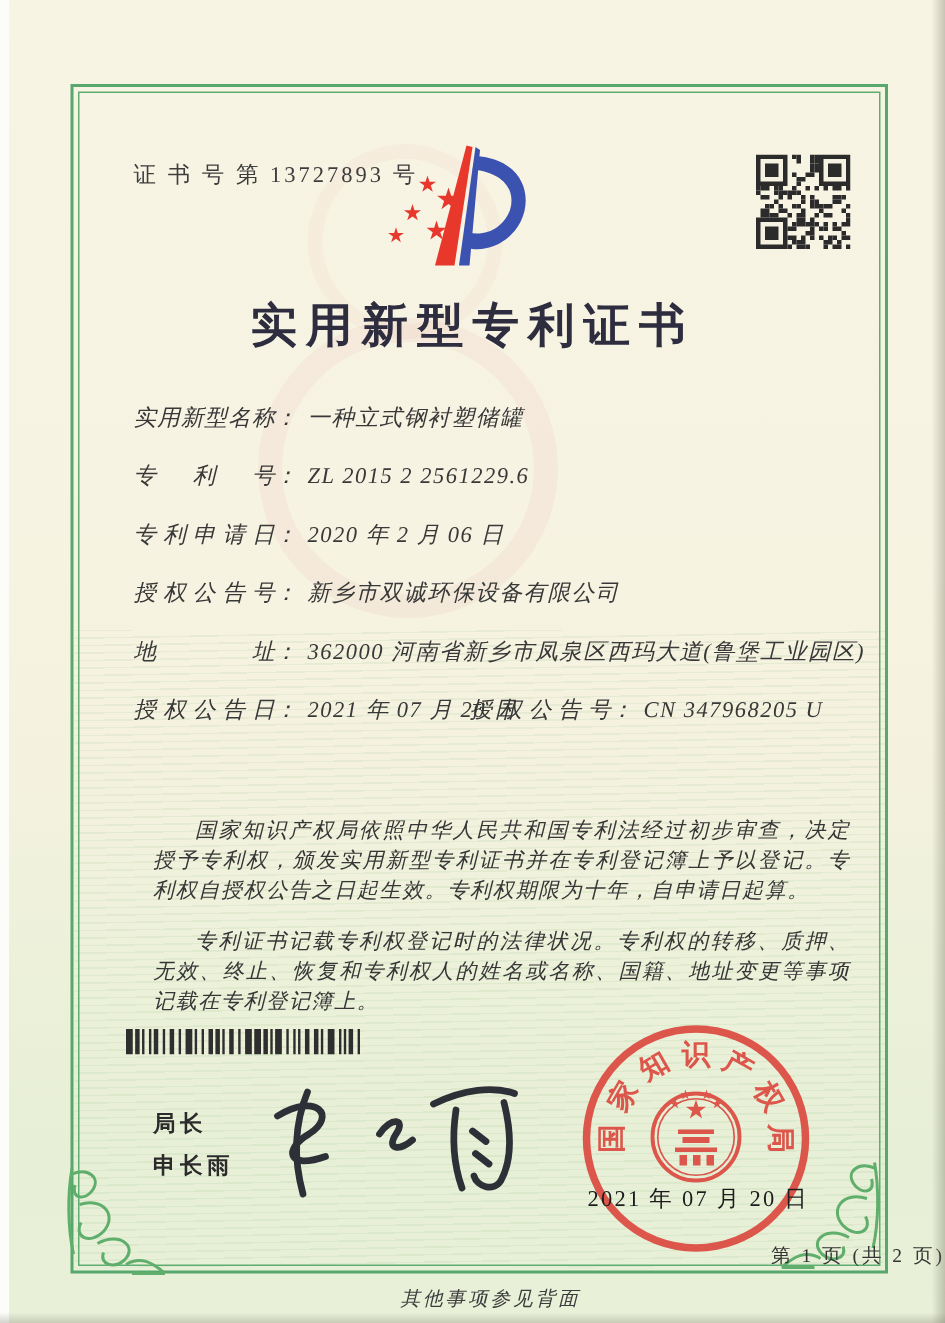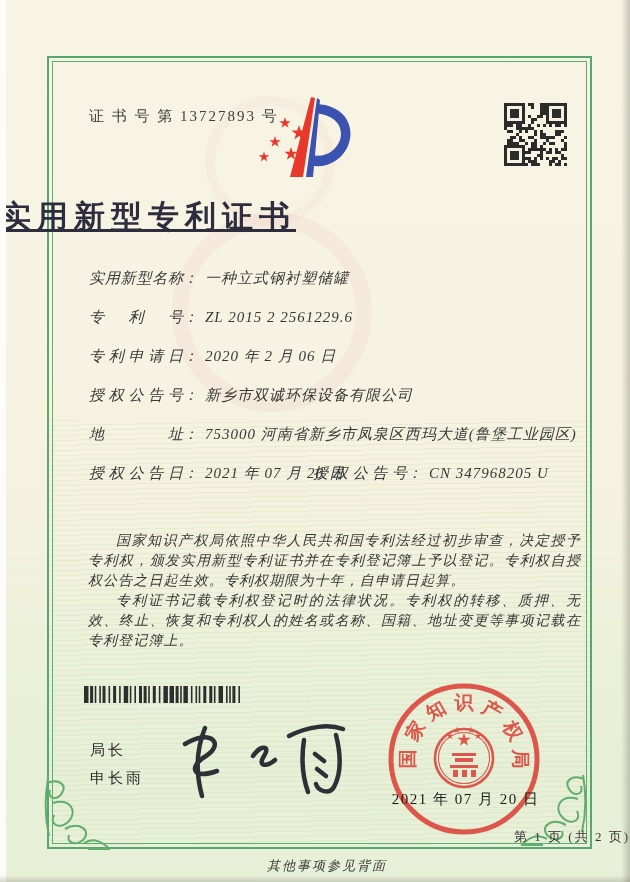--- a/index.html
+++ b/index.html
@@ -19,38 +19,38 @@
     border:2px solid #57a86c;}
   .frame-inner{position:absolute;inset:3px;border:1.5px solid #5fae71;}
   .watermark{position:absolute;left:172px;top:212px;width:168px;height:168px;border-radius:50%;
     border:16px solid rgba(216,120,110,.07);}
   .watermark2{position:absolute;left:205px;top:96px;width:110px;height:110px;border-radius:50%;
     border:10px solid rgba(216,120,110,.05);}
 
   .cert-number{position:absolute;left:89px;top:88px;font-size:15px;letter-spacing:2px;color:#3d3d3d;margin-top:19px;}
   .logo{position:absolute;left:253px;top:94px;width:102px;height:90px;}
   .qr{position:absolute;left:504px;top:103px;width:63px;height:63px;}
-  .title{position:absolute;left:0;top:196px;width:100%;
-    font-size:31px;font-weight:600;letter-spacing:6px;color:#2d2d3f;text-decoration:underline;}
+  .title{position:absolute;left:0;top:196px;width:100%;text-align:center;
+    font-size:31px;font-weight:600;letter-spacing:6px;color:#2d2d3f;}
 
   .fields{position:absolute;left:89px;top:269px;width:500px;}
   .frow{position:relative;height:22px;margin-bottom:17px;font-size:15px;color:#383838;white-space:nowrap;font-style:italic;}
   .flabel{display:inline-block;width:94px;text-align-last:justify;letter-spacing:0;vertical-align:top;}
   .colon{display:inline-block;margin-right:7px;}
   .fvalue{letter-spacing:1px;}
   .grant-no-pair{position:absolute;left:224px;top:0;}
 
   .paras{position:absolute;left:88px;top:531px;width:493px;text-align:justify;}
-  .paras p{margin:0;text-indent:2em;font-size:14px;line-height:20px;letter-spacing:1.1px;
+  .paras p{margin:14px;text-indent:2em;font-size:14px;line-height:20px;letter-spacing:1.1px;
     font-style:italic;color:#363636;}
 
   .barcode{position:absolute;left:84px;top:686px;width:162px;height:17px;}
 
-  .signer{position:absolute;left:90px;top:736px;font-family:"Liberation Sans","DejaVu Sans",sans-serif;
-    font-size:15px;line-height:28px;letter-spacing:3px;color:#2b2b2b;}
+  .signer{position:absolute;left:102px;top:736px;font-family:"Liberation Sans","DejaVu Sans",sans-serif;
+    font-size:15px;line-height:28px;letter-spacing:3px;color:#2b2b2b;font-weight:bold;}
   .signature{position:absolute;left:163px;top:712px;width:205px;height:100px;}
 
   .seal{position:absolute;left:367px;top:681px;width:196px;height:162px;}
   .seal svg text{font-size:19px;font-weight:700;fill:#dc4b41;text-anchor:middle;
     font-family:"Liberation Serif","DejaVu Serif",serif;}
   .seal-date{position:absolute;left:358px;top:790px;width:215px;text-align:center;
     font-size:15px;letter-spacing:1.5px;color:#1c1c1c;}
 
   .page-number{position:absolute;left:0;top:828px;width:100%;text-align:right;
     font-size:13px;letter-spacing:2px;color:#333;}
@@ -242,21 +242,21 @@
     <div class="frow">
       <span class="flabel">专利号</span><span class="colon">：</span><span class="fvalue">ZL 2015 2 2561229.6</span>
     </div>
     <div class="frow">
       <span class="flabel">专利申请日</span><span class="colon">：</span><span class="fvalue">2020 年 2 月 06 日</span>
     </div>
     <div class="frow">
       <span class="flabel">授权公告号</span><span class="colon">：</span><span class="fvalue">新乡市双诚环保设备有限公司</span>
     </div>
     <div class="frow">
-      <span class="flabel">地址</span><span class="colon">：</span><span class="fvalue">753000 河南省新乡市凤泉区西玛大道(鲁堡工业园区)</span>
+      <span class="flabel">地址</span><span class="colon">：</span><span class="fvalue">362000 河南省新乡市凤泉区西玛大道(鲁堡工业园区)</span>
     </div>
     <div class="frow">
       <span class="flabel">授权公告日</span><span class="colon">：</span><span class="fvalue">2021 年 07 月 20 日</span>
       <span class="grant-no-pair">
         <span class="flabel">授权公告号</span><span class="colon">：</span><span class="fvalue">CN 347968205 U</span>
       </span>
     </div>
   </div>
 
   <div class="paras">

